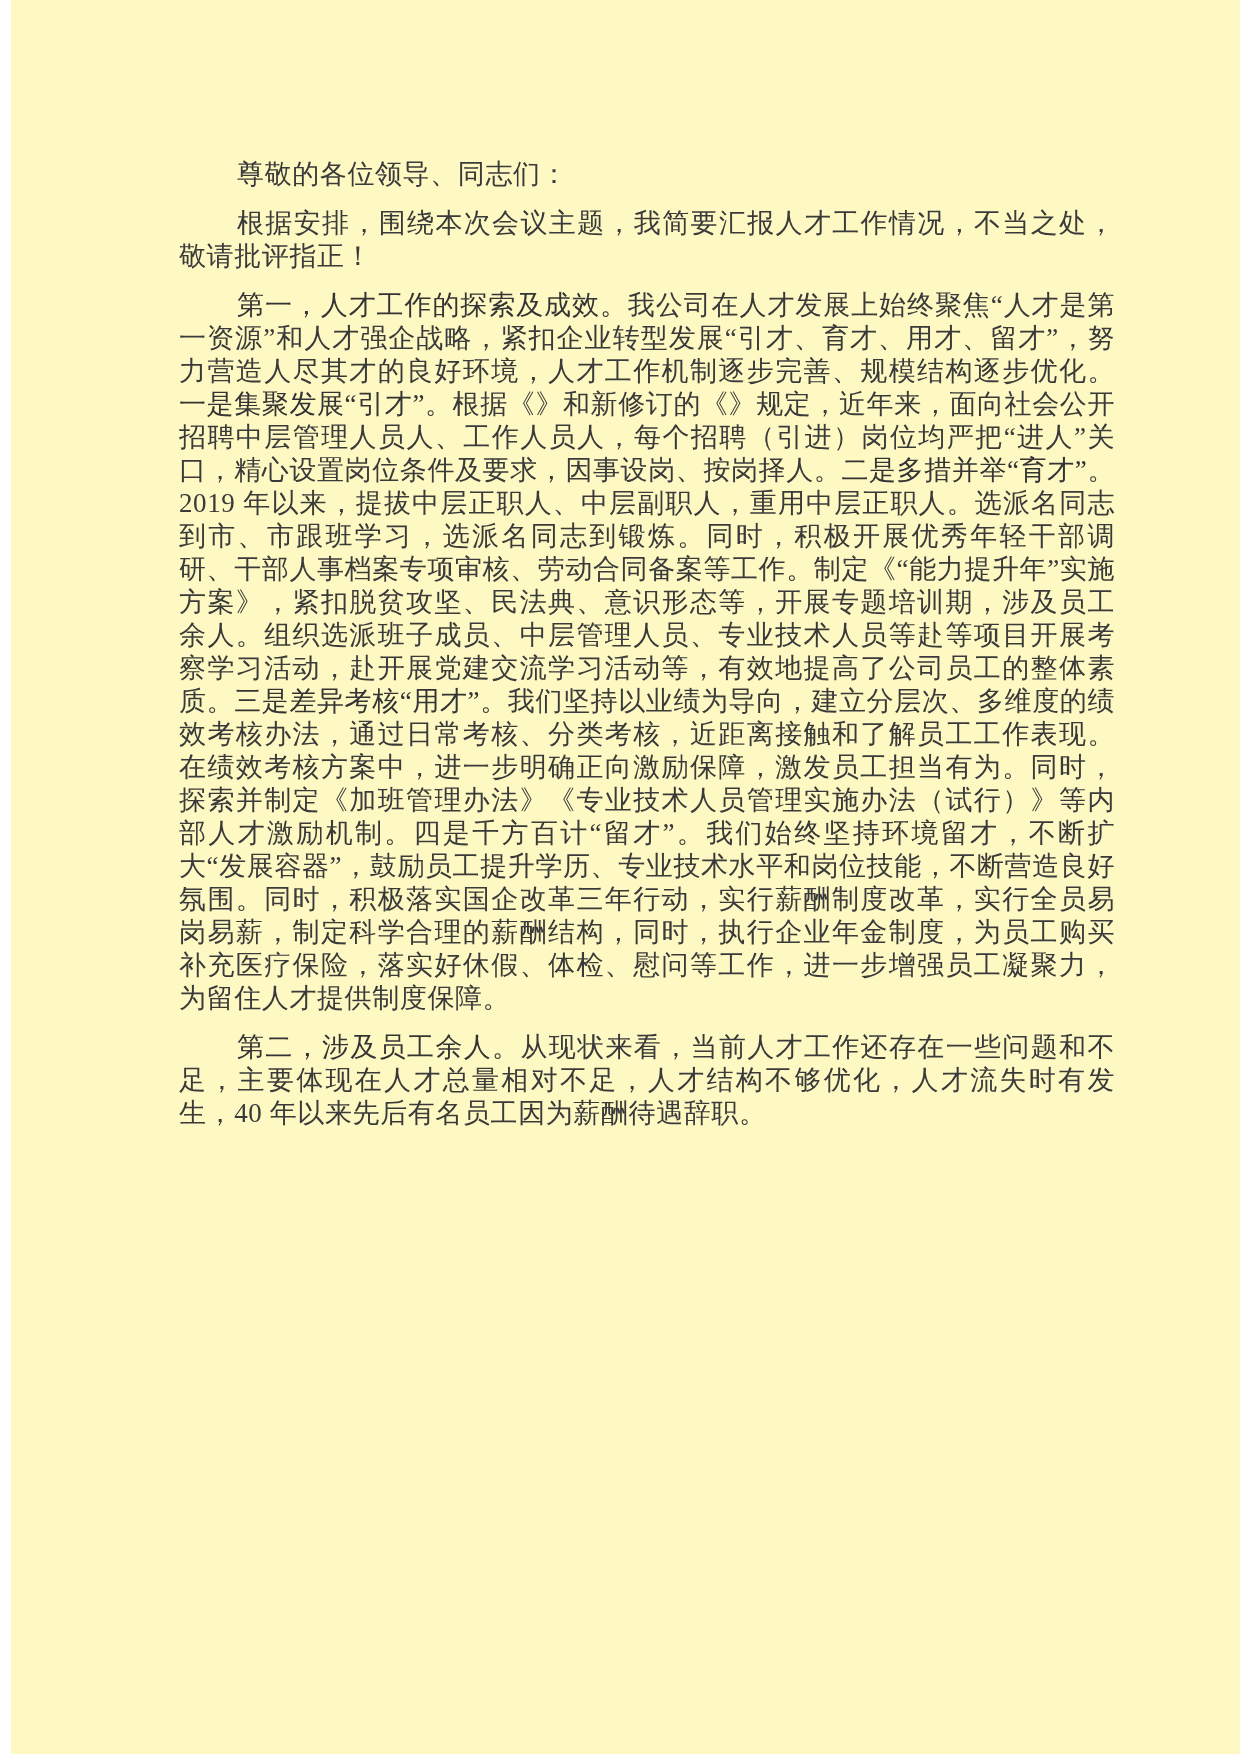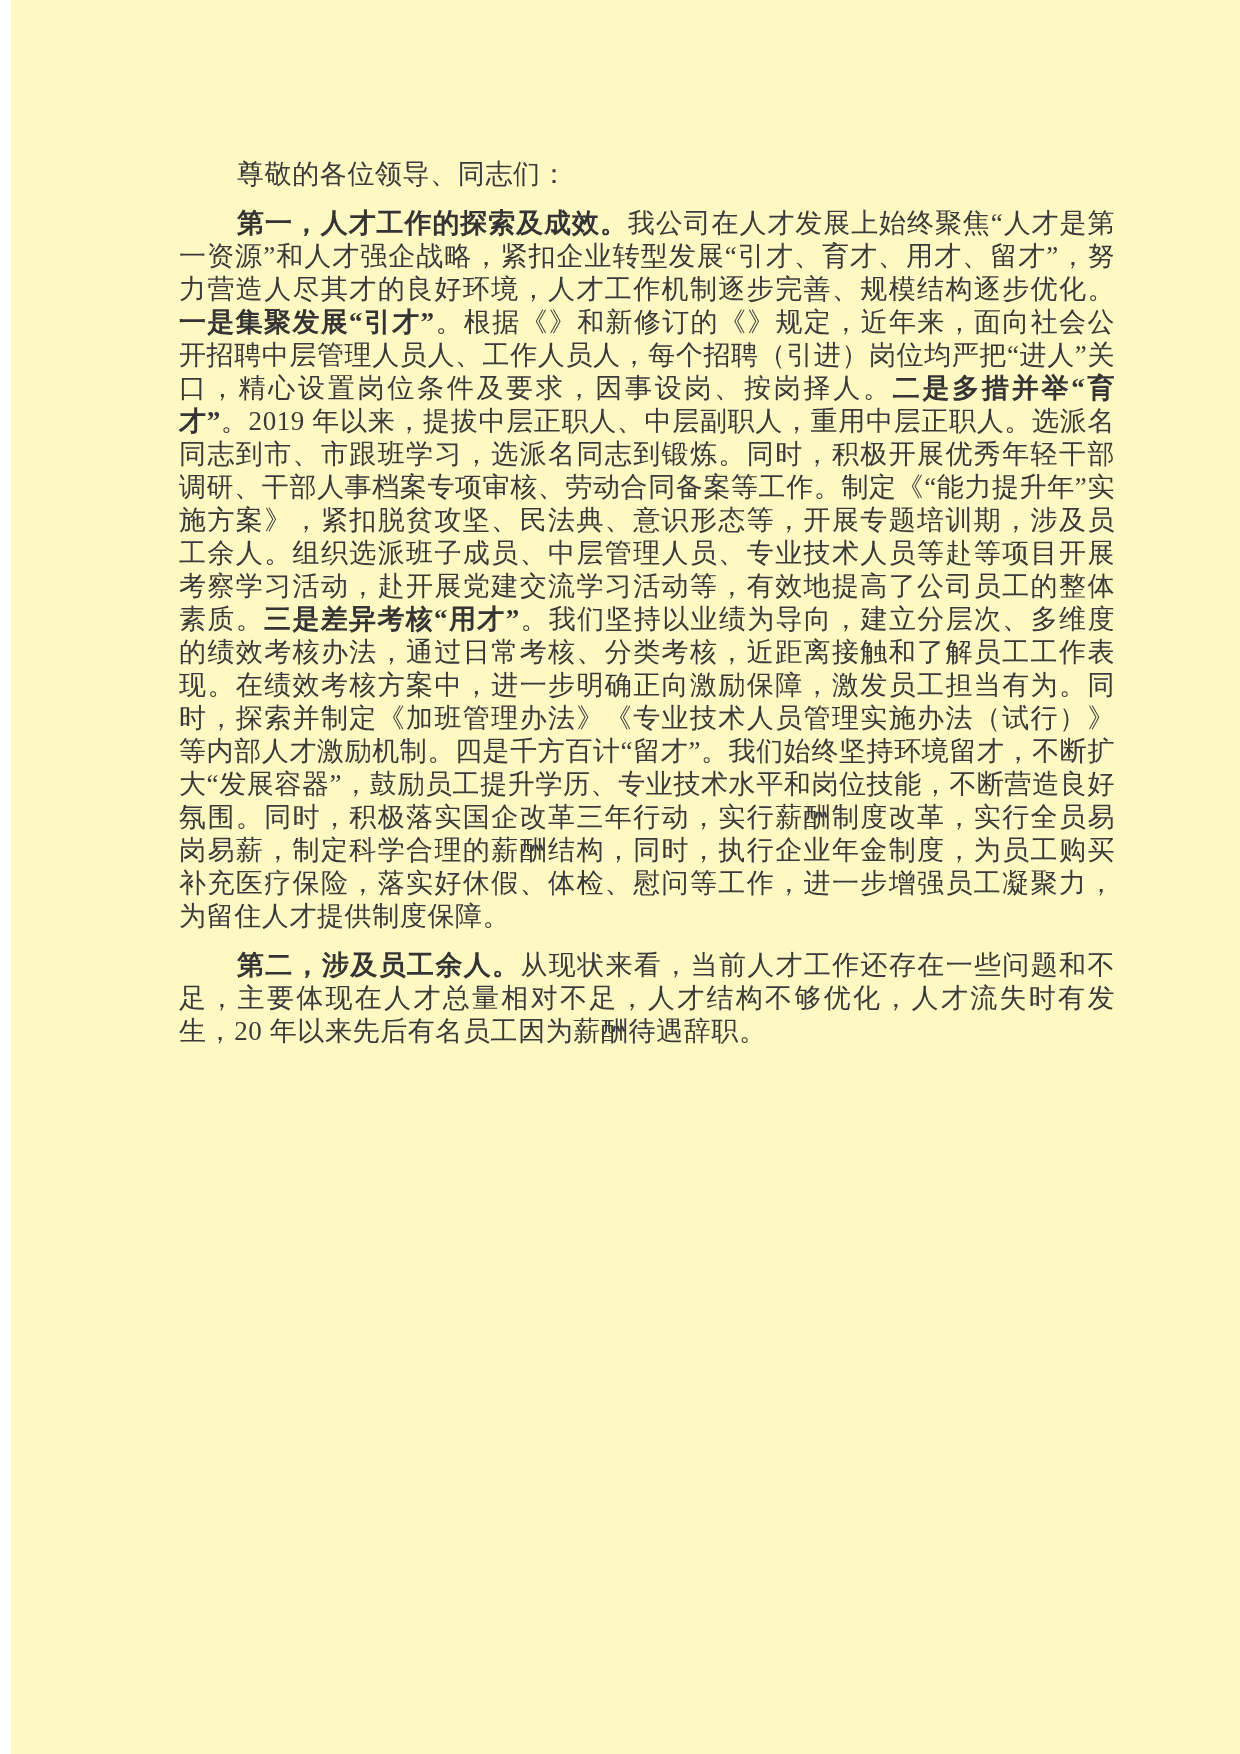--- a/index.html
+++ b/index.html
@@ -33,26 +33,27 @@
     font-size: 27px;
     line-height: 33px;
     letter-spacing: 0.6px;
     color: #3a3a3a;
     text-indent: 58px;
     text-align: justify;
     text-justify: inter-ideograph;
     word-break: break-all;
   }
   .run-bold {
-    font-weight: bold;
+    font-weight: normal;
     color: #343434;
   }
 </style>
 </head>
 <body>
 
 <div class="page">
   <div class="doc-body">
       <p class="para"><span class="run-normal">尊敬的各位领导、同志们：</span></p>
+      <p class="para"><span class="run-normal">根据安排，围绕本次会议主题，我简要汇报人才工作情况，不当之处，敬请批评指正！</span></p>
       <p class="para"><span class="run-bold">第一，人才工作的探索及成效。</span><span class="run-normal">我公司在人才发展上始终聚焦“人才是第一资源”和人才强企战略，紧扣企业转型发展“引才、育才、用才、留才”，努力营造人尽其才的良好环境，人才工作机制逐步完善、规模结构逐步优化。</span><span class="run-bold">一是集聚发展“引才”</span><span class="run-normal">。根据《》和新修订的《》规定，近年来，面向社会公开招聘中层管理人员人、工作人员人，每个招聘（引进）岗位均严把“进人”关口，精心设置岗位条件及要求，因事设岗、按岗择人。</span><span class="run-bold">二是多措并举“育才”</span><span class="run-normal">。2019 年以来，提拔中层正职人、中层副职人，重用中层正职人。选派名同志到市、市跟班学习，选派名同志到锻炼。同时，积极开展优秀年轻干部调研、干部人事档案专项审核、劳动合同备案等工作。制定《“能力提升年”实施方案》，紧扣脱贫攻坚、民法典、意识形态等，开展专题培训期，涉及员工余人。组织选派班子成员、中层管理人员、专业技术人员等赴等项目开展考察学习活动，赴开展党建交流学习活动等，有效地提高了公司员工的整体素质。</span><span class="run-bold">三是差异考核“用才”</span><span class="run-normal">。我们坚持以业绩为导向，建立分层次、多维度的绩效考核办法，通过日常考核、分类考核，近距离接触和了解员工工作表现。在绩效考核方案中，进一步明确正向激励保障，激发员工担当有为。同时，探索并制定《加班管理办法》《专业技术人员管理实施办法（试行）》等内部人才激励机制。四是千方百计“留才”。我们始终坚持环境留才，不断扩大“发展容器”，鼓励员工提升学历、专业技术水平和岗位技能，不断营造良好氛围。同时，积极落实国企改革三年行动，实行薪酬制度改革，实行全员易岗易薪，制定科学合理的薪酬结构，同时，执行企业年金制度，为员工购买补充医疗保险，落实好休假、体检、慰问等工作，进一步增强员工凝聚力，为留住人才提供制度保障。</span></p>
-      <p class="para"><span class="run-bold">第二，涉及员工余人。</span><span class="run-normal">从现状来看，当前人才工作还存在一些问题和不足，主要体现在人才总量相对不足，人才结构不够优化，人才流失时有发生，20 年以来先后有名员工因为薪酬待遇辞职。</span></p>
+      <p class="para"><span class="run-bold">第二，涉及员工余人。</span><span class="run-normal">从现状来看，当前人才工作还存在一些问题和不足，主要体现在人才总量相对不足，人才结构不够优化，人才流失时有发生，40 年以来先后有名员工因为薪酬待遇辞职。</span></p>
     </div>
 </div>
 
 </body></html>

